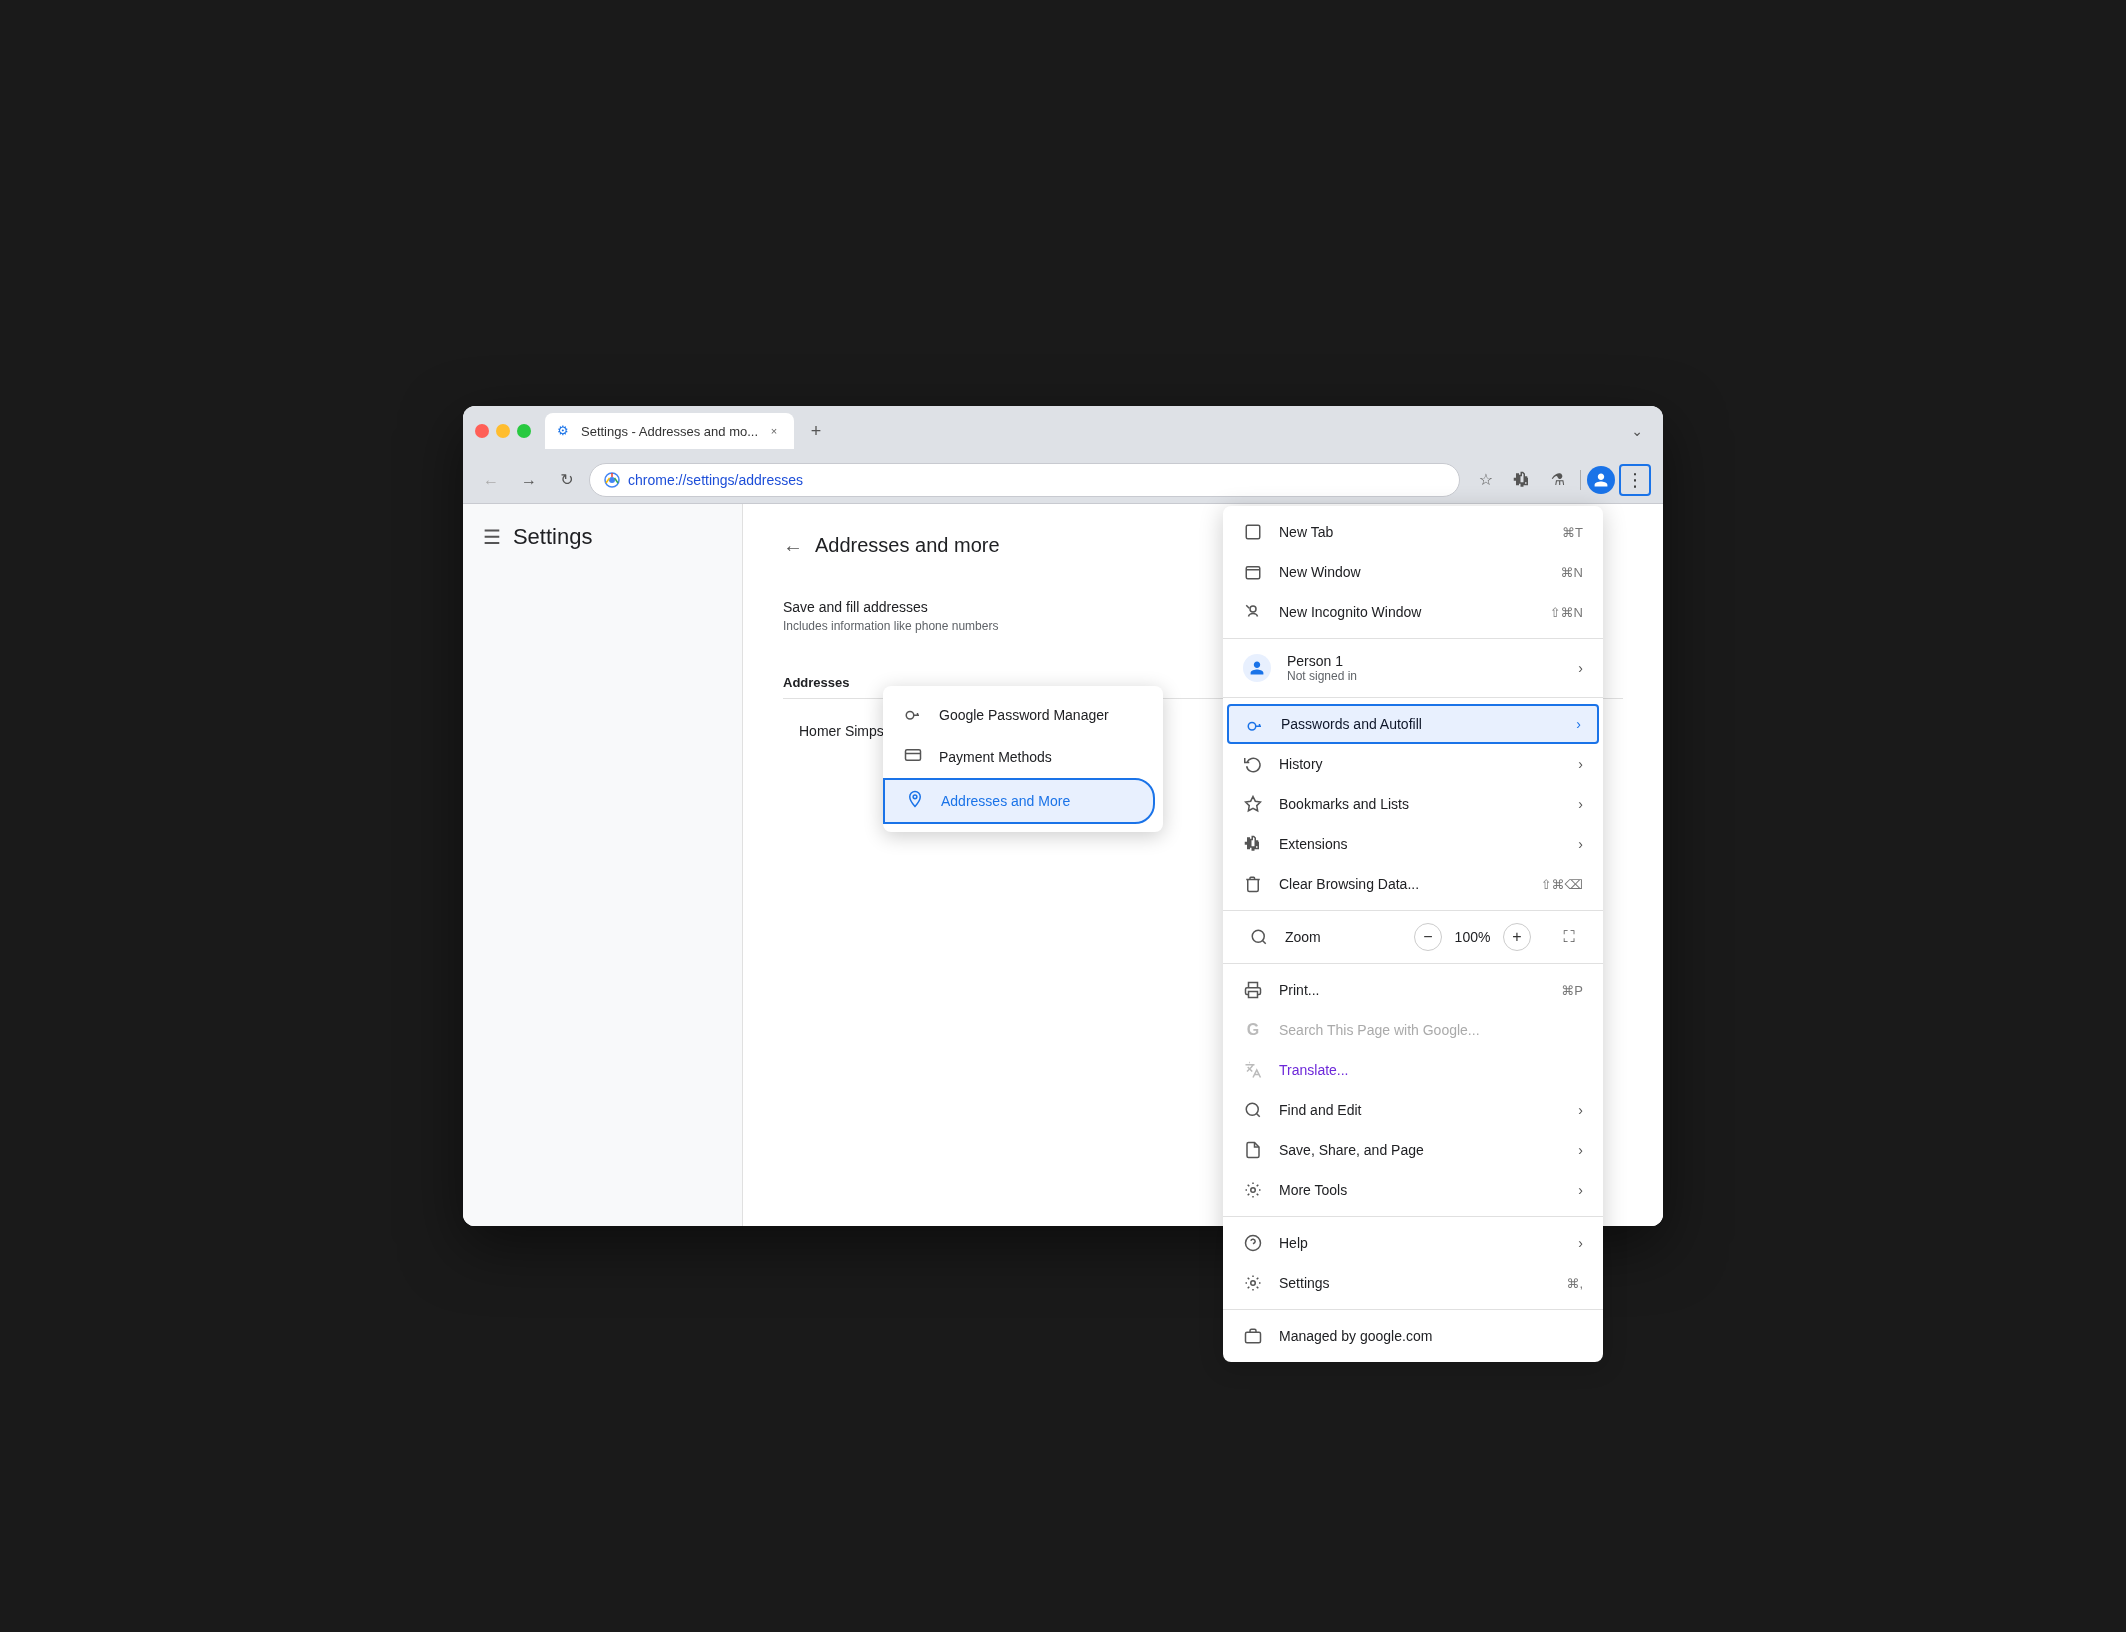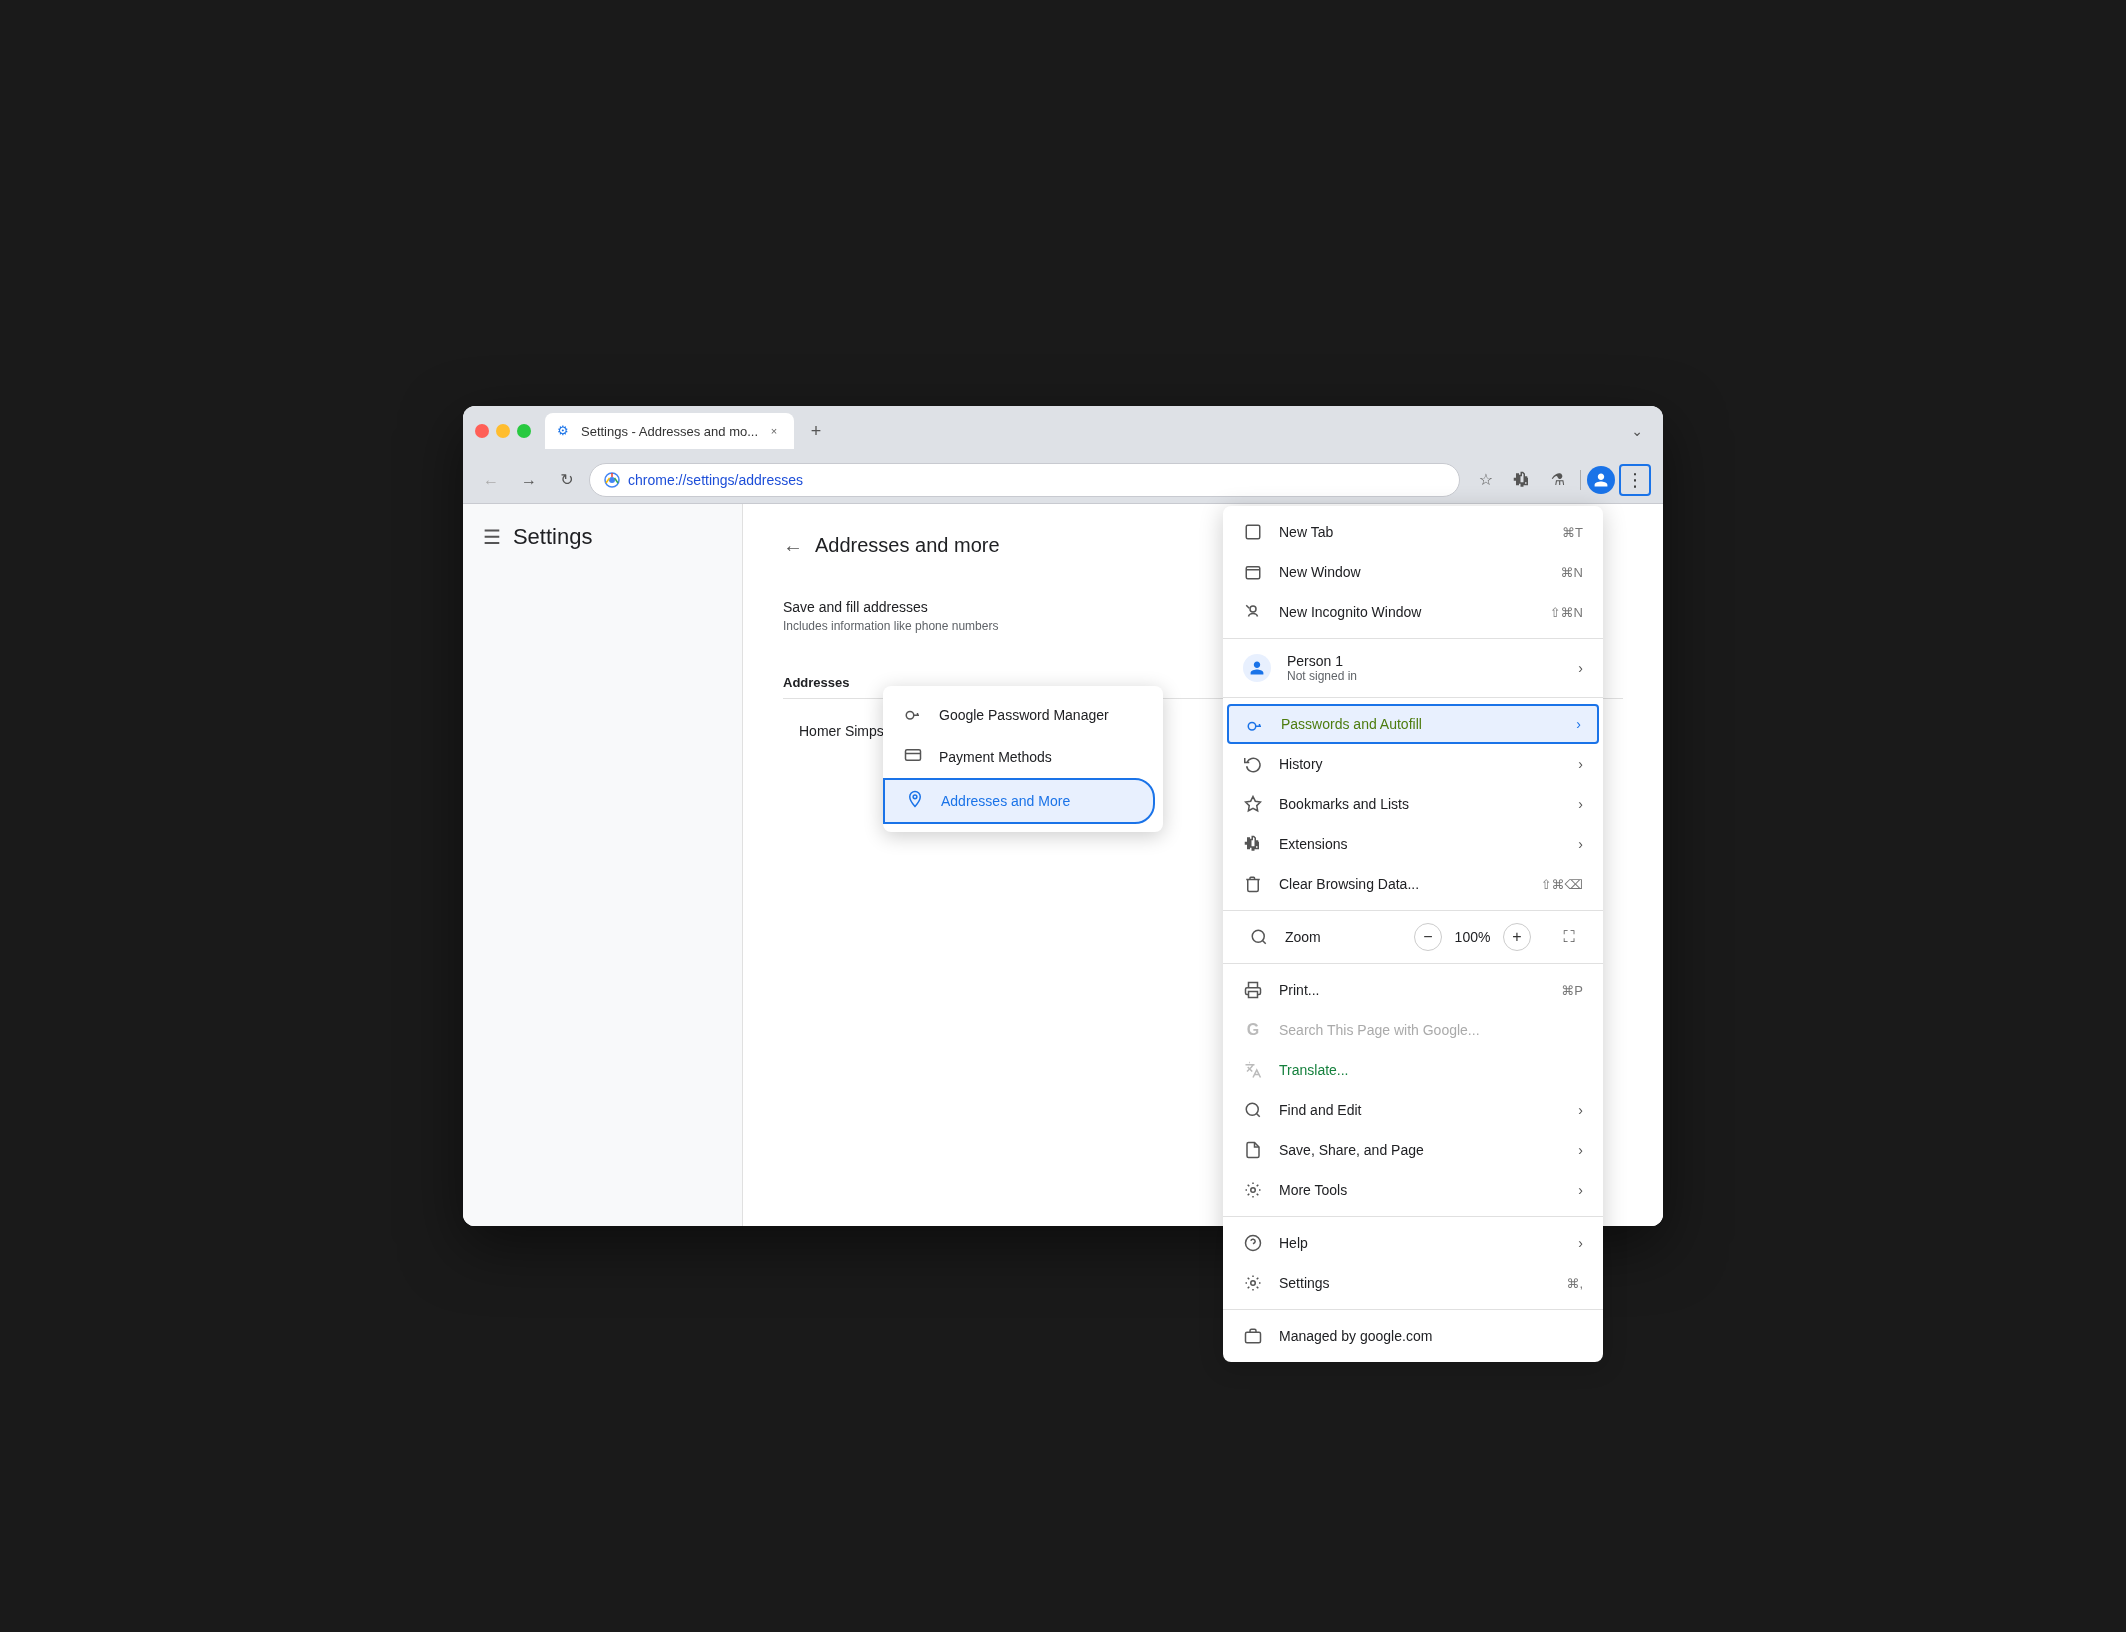--- a/index.html
+++ b/index.html
@@ -664,21 +664,21 @@
 
     <div class="menu-divider"></div>
 
     <div class="menu-item highlighted">
       <span class="menu-icon">
         <svg width="18" height="18" viewBox="0 0 24 24" fill="none" stroke="#1a73e8" stroke-width="2">
           <circle cx="8" cy="15" r="5"></circle>
           <path d="M13 15h7M18 12v3"></path>
         </svg>
       </span>
-      <span class="menu-label" style="color:#4d7c0f;">Passwords and Autofill</span>
+      <span class="menu-label" style="color:#0f172a;">Passwords and Autofill</span>
       <span class="menu-arrow" style="color:#1a73e8;">›</span>
     </div>
 
     <div class="menu-item">
       <span class="menu-icon">
         <svg width="18" height="18" viewBox="0 0 24 24" fill="none" stroke="#555" stroke-width="2">
           <polyline points="1 4 1 10 7 10"></polyline>
           <path d="M3.51 15a9 9 0 1 0 .49-4.95"></path>
         </svg>
       </span>
@@ -759,21 +759,21 @@
       <span class="menu-icon disabled">
         <svg width="18" height="18" viewBox="0 0 24 24" fill="none" stroke="#bbb" stroke-width="2">
           <path d="M5 8l6 6"></path>
           <path d="M4 14l6-6 2-3"></path>
           <path d="M2 5h12"></path>
           <path d="M7 2h1"></path>
           <path d="M22 22l-5-10-5 10"></path>
           <path d="M14 18h6"></path>
         </svg>
       </span>
-      <span class="menu-label" style="color:#15803d;">Translate...</span>
+      <span class="menu-label" style="color:#6d28d9;">Translate...</span>
     </div>
 
     <div class="menu-item">
       <span class="menu-icon">
         <svg width="18" height="18" viewBox="0 0 24 24" fill="none" stroke="#555" stroke-width="2">
           <circle cx="11" cy="11" r="8"></circle>
           <line x1="21" y1="21" x2="16.65" y2="16.65"></line>
         </svg>
       </span>
       <span class="menu-label">Find and Edit</span>

